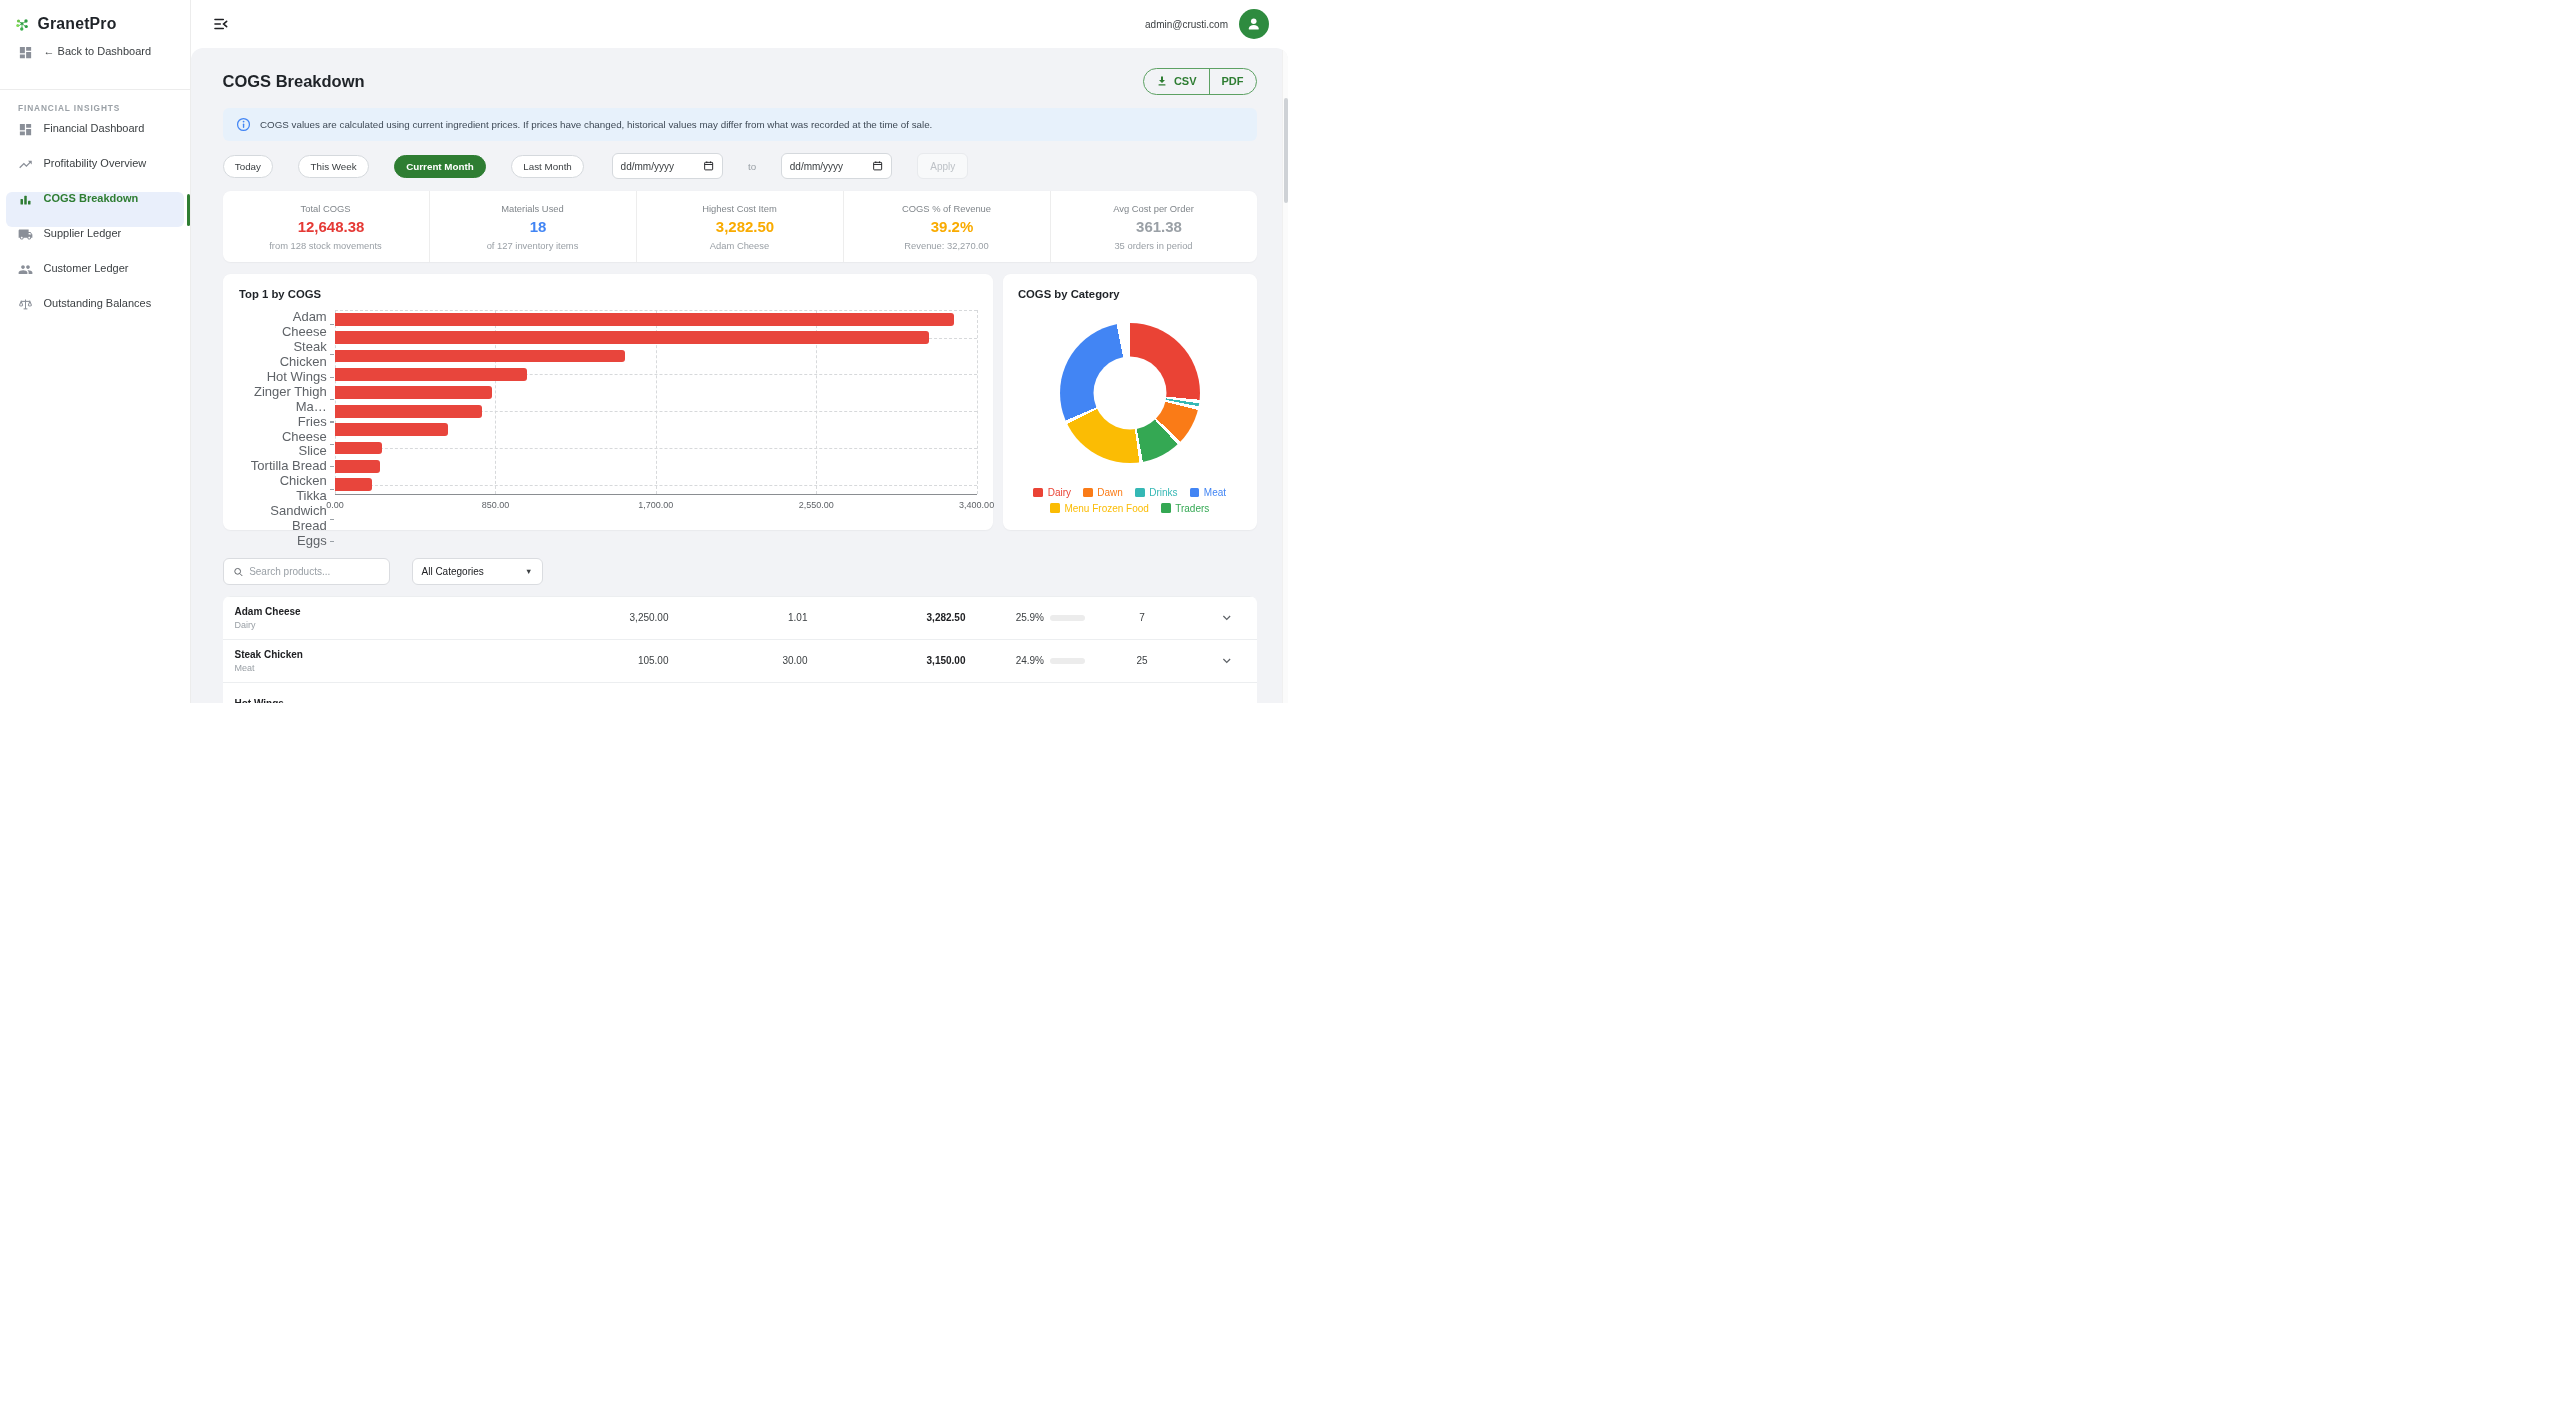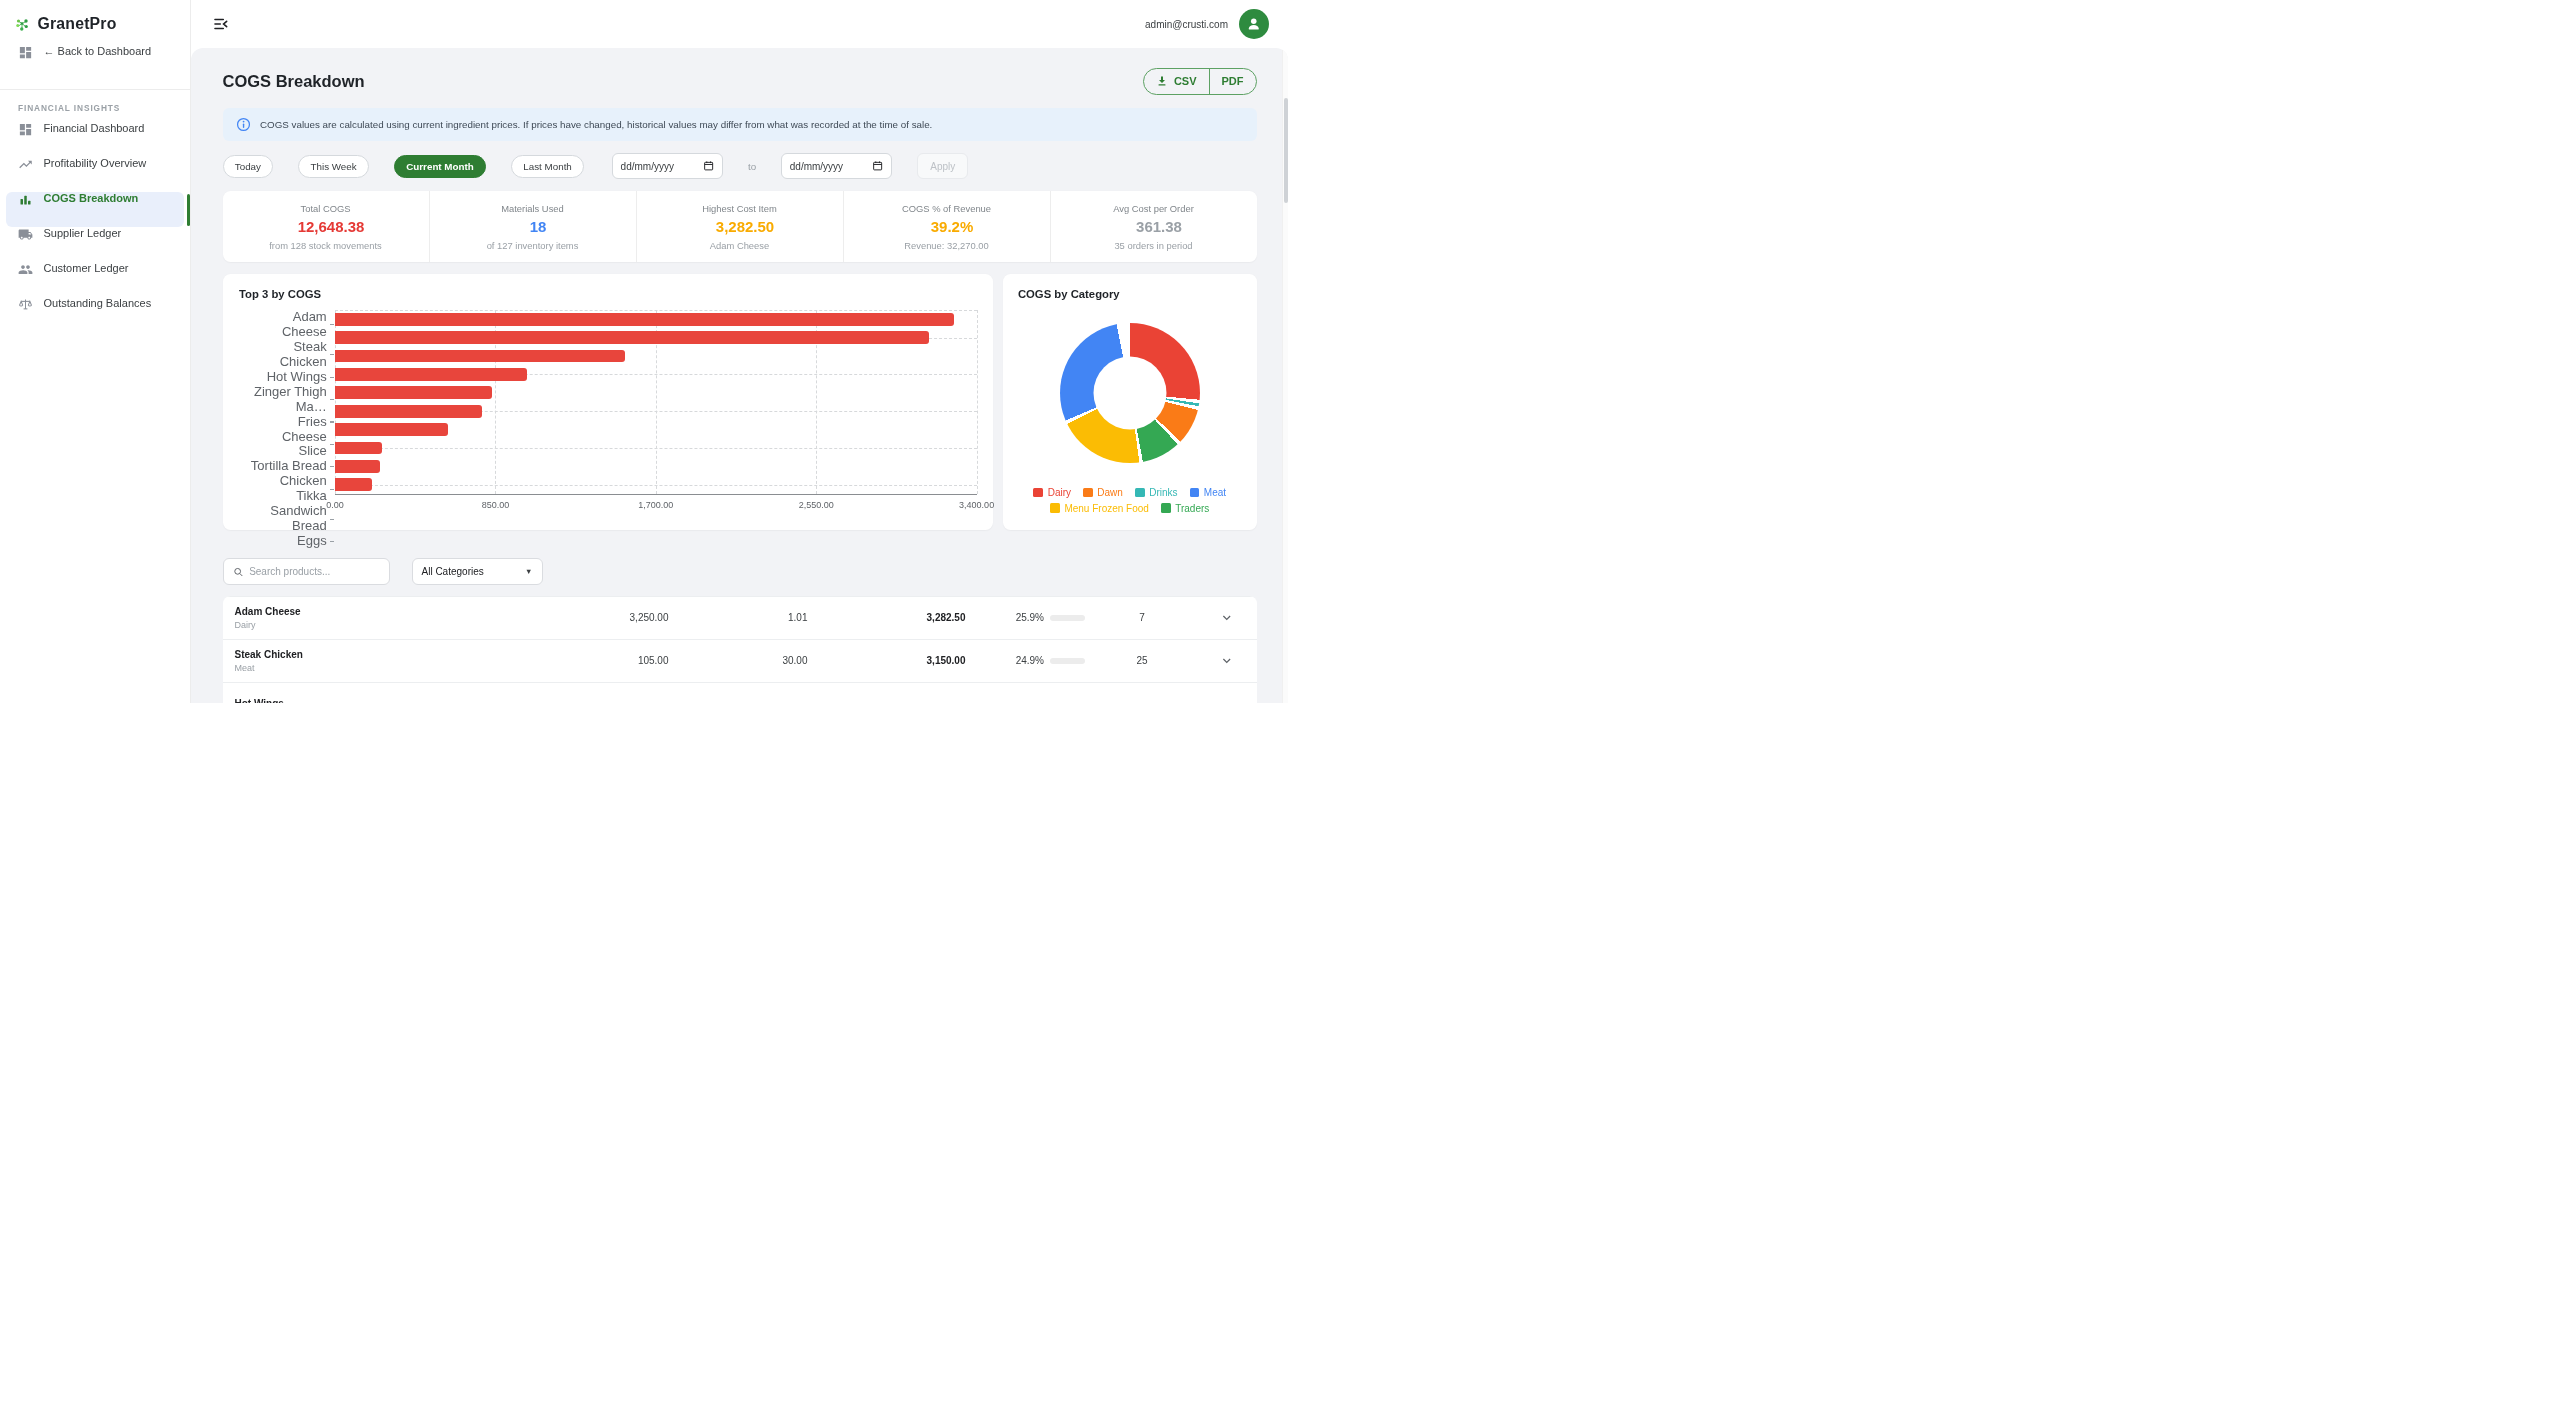--- a/index.html
+++ b/index.html
@@ -323,21 +323,21 @@
         </div>
         <div class="kpi">
           <span class="kpi-label">Avg Cost per Order</span>
           <span class="kpi-value" style="color: rgb(154, 160, 166);">361.38</span>
           <span class="kpi-sub">35 orders in period</span>
         </div>
       </div>
 
       <div class="charts-row">
         <div class="card bar-card">
-          <div class="card-title">Top 3 by COGS</div>
+          <div class="card-title">Top 1 by COGS</div>
           <div class="bc-body">
             <div class="bc-labels" id="bc-labels">
                 <div class="bc-label">
                   <span>Adam<br>Cheese</span>
                   <span class="tick"></span>
                 </div>
                 <div class="bc-label">
                   <span>Steak<br>Chicken</span>
                   <span class="tick"></span>
                 </div>

